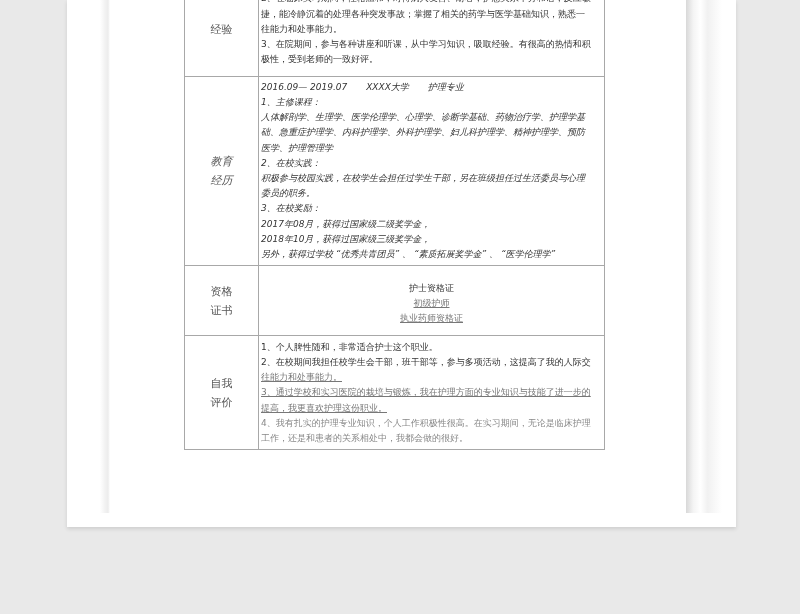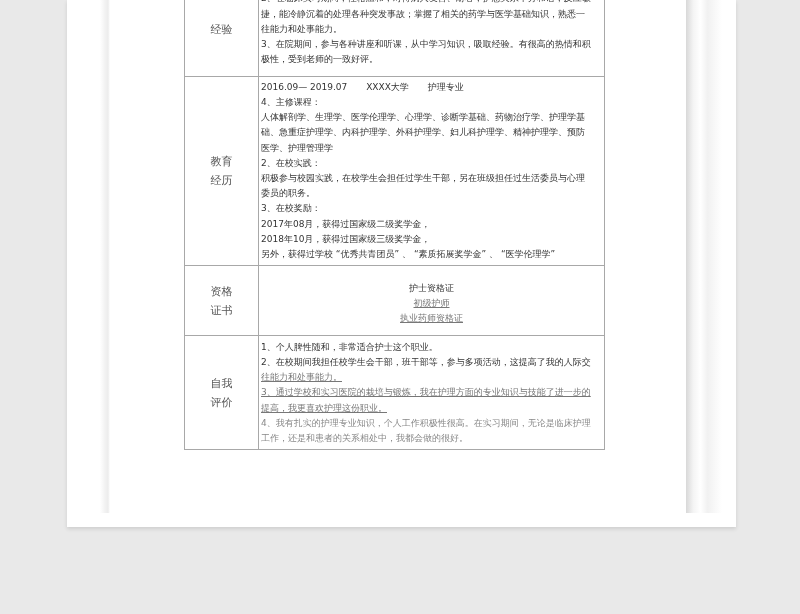--- a/index.html
+++ b/index.html
@@ -46,21 +46,21 @@
     padding: 1px 2px 1px 2px;
     font-size: 9px;
     line-height: 15.2px;
     color: #333;
     vertical-align: top;
   }
   .line { display: block; }
   .faded { color: #777; text-decoration: underline; }
   .fainter { color: #888; }
   .row-exp td { height: 91px; }
-  .row-edu td { height: 186px; }
+  .row-edu td { height: 186px; font-style: italic; }
   .row-cert td { height: 61px; text-align: center; }
   .row-eval td { height: 110px; }
   .row-cert td.content { padding-top: 7px; margin-left: 27px; }
   .row-eval td.content { padding-top: 2px; }
   .edu-head span { margin-right: 16px; }
 </style>
 </head>
 <body>
 
 <div class="card"></div>
@@ -86,21 +86,21 @@
     <td class="label">
       <span class="line">教育</span>
       <span class="line">经历</span>
     </td>
     <td class="content">
       <span class="line edu-head">
         <span>2016.09— 2019.07</span>
         <span>XXXX大学</span>
         <span>护理专业</span>
       </span>
-      <span class="line">4、主修课程：</span>
+      <span class="line">1、主修课程：</span>
       <span class="line">人体解剖学、生理学、医学伦理学、心理学、诊断学基础、药物治疗学、护理学基</span>
       <span class="line">础、急重症护理学、内科护理学、外科护理学、妇儿科护理学、精神护理学、预防</span>
       <span class="line">医学、护理管理学</span>
       <span class="line">2、在校实践：</span>
       <span class="line">积极参与校园实践，在校学生会担任过学生干部，另在班级担任过生活委员与心理</span>
       <span class="line">委员的职务。</span>
       <span class="line">3、在校奖励：</span>
       <span class="line">2017年08月，获得过国家级二级奖学金，</span>
       <span class="line">2018年10月，获得过国家级三级奖学金，</span>
       <span class="line">另外，获得过学校 “优秀共青团员” 、 “素质拓展奖学金” 、 “医学伦理学”</span>

